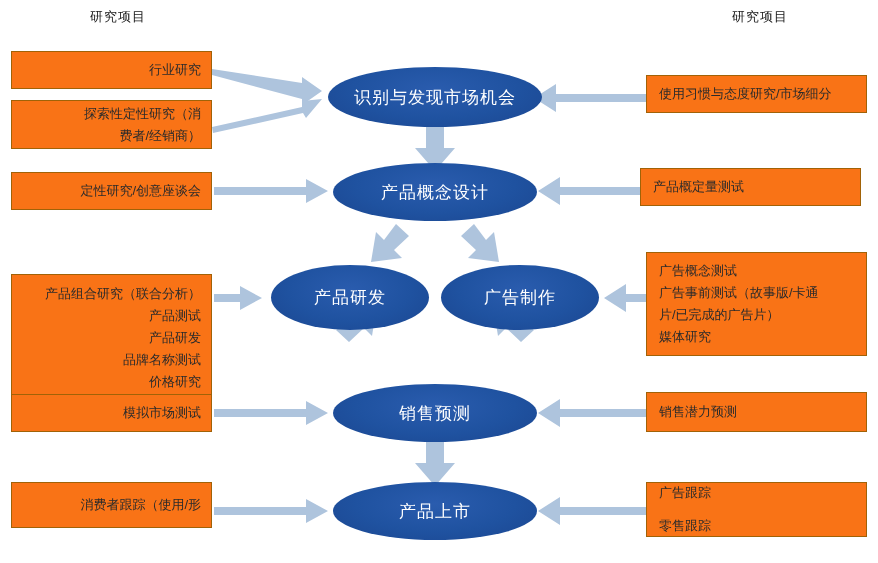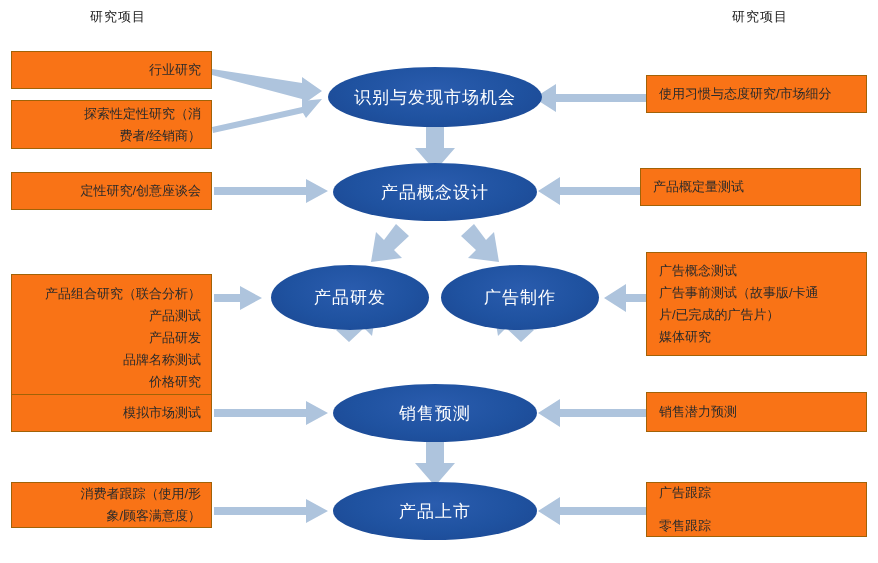--- a/index.html
+++ b/index.html
@@ -180,21 +180,20 @@
     <span class="line">品牌名称测试</span>
     <span class="line">价格研究</span>
   </div>
 
   <div class="inputbox left" style="left:11px; top:394px; width:201px; height:38px;">
     <span class="line">模拟市场测试</span>
   </div>
 
   <div class="inputbox left" style="left:11px; top:482px; width:201px; height:46px;">
     <span class="line">消费者跟踪（使用/形</span>
-    <span class="line">象/顾客满意度）</span>
   </div>
 
   <div class="inputbox right" style="left:646px; top:75px; width:221px; height:38px;">
     <span class="line">使用习惯与态度研究/市场细分</span>
   </div>
 
   <div class="inputbox right" style="left:640px; top:168px; width:221px; height:38px;">
     <span class="line">产品概定量测试</span>
   </div>
 

